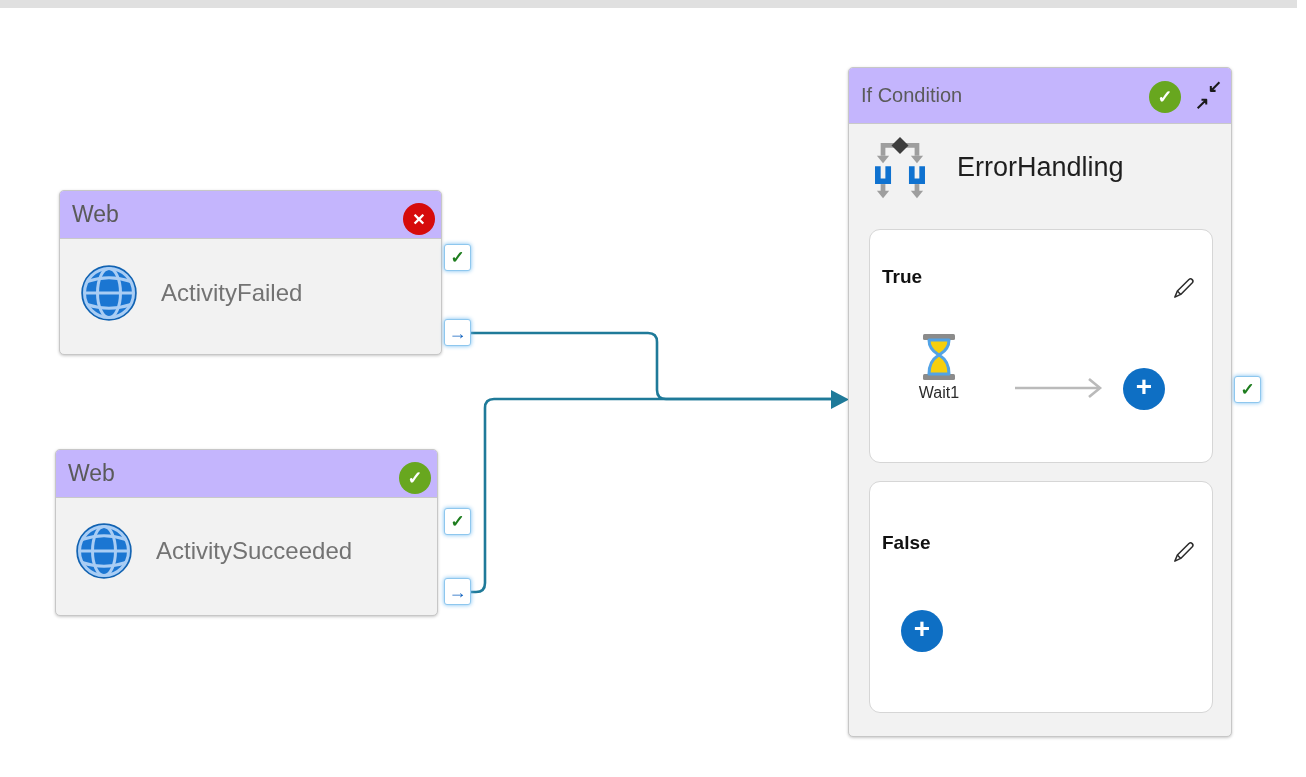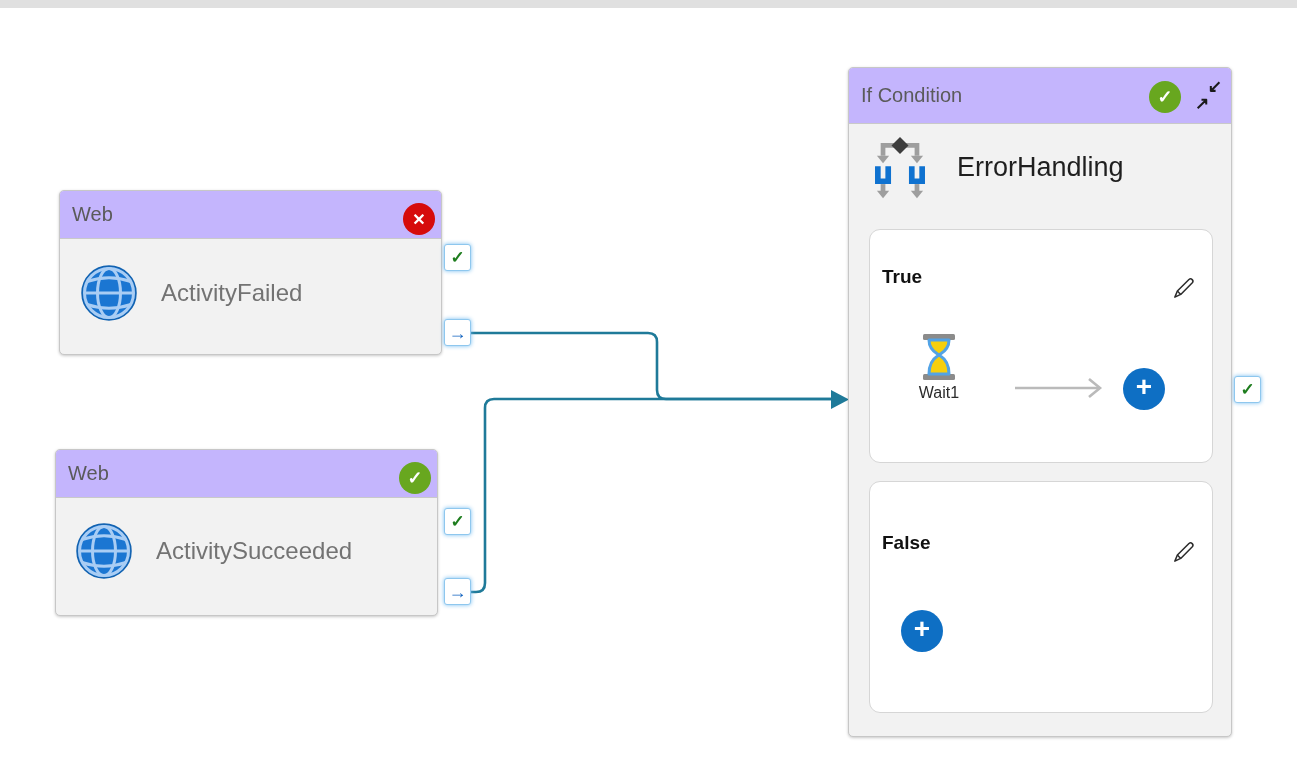--- a/index.html
+++ b/index.html
@@ -15,21 +15,21 @@
   
   .card{
     position:absolute;background:#f2f2f2;border:1px solid #c7c7c7;border-radius:5px;
     box-shadow:0 1px 3px rgba(0,0,0,0.22);z-index:2;box-sizing:border-box;
   }
   .card-header{
     position:absolute;left:0;top:0;right:0;height:47px;background:#c4b5fd;
     border-bottom:1px solid #c9c9c9;border-radius:4px 4px 0 0;
   }
   .card-header .type-label{
-    position:absolute;left:12px;top:0;line-height:47px;font-size:20px;color:#5a5a5a;
+    position:absolute;left:12px;top:0;line-height:47px;font-size:23px;color:#5a5a5a;
   }
   .if-header{height:55px;}
   .if-header .type-label{line-height:55px;font-size:20px;}
   .badge{
     position:absolute;width:32px;height:32px;border-radius:50%;
     display:flex;align-items:center;justify-content:center;
     color:#fff;font-weight:bold;
   }
   .badge-error{background:#d60b0b;font-size:16px;}
   .badge-success{background:#68a71f;font-size:18px;}

